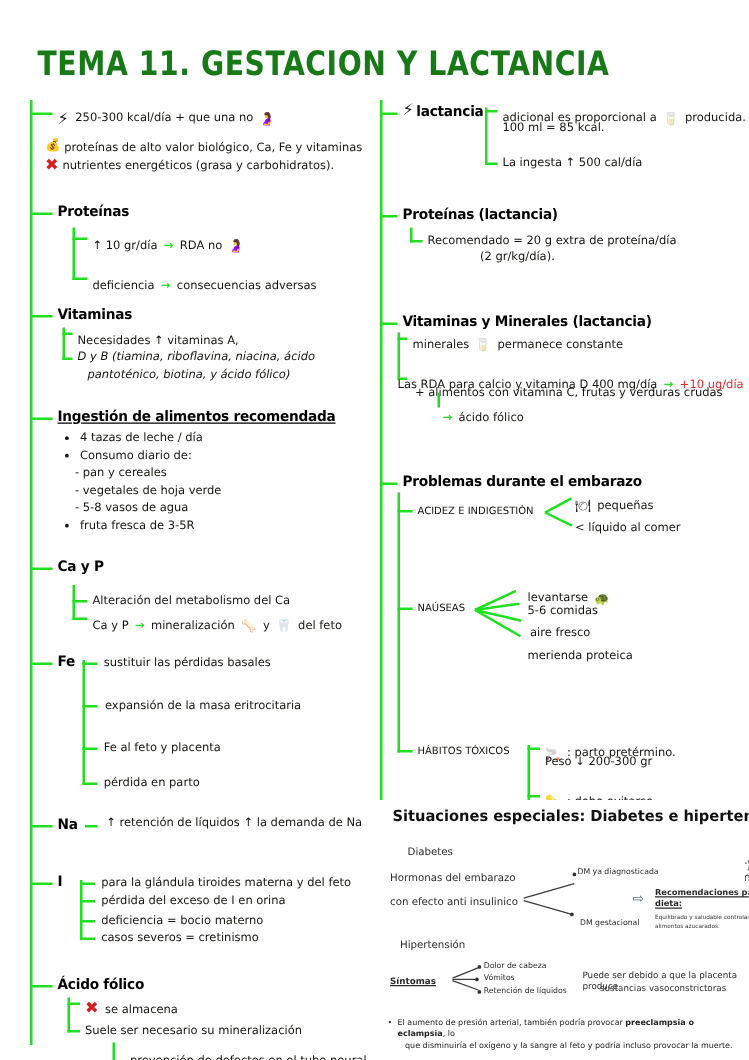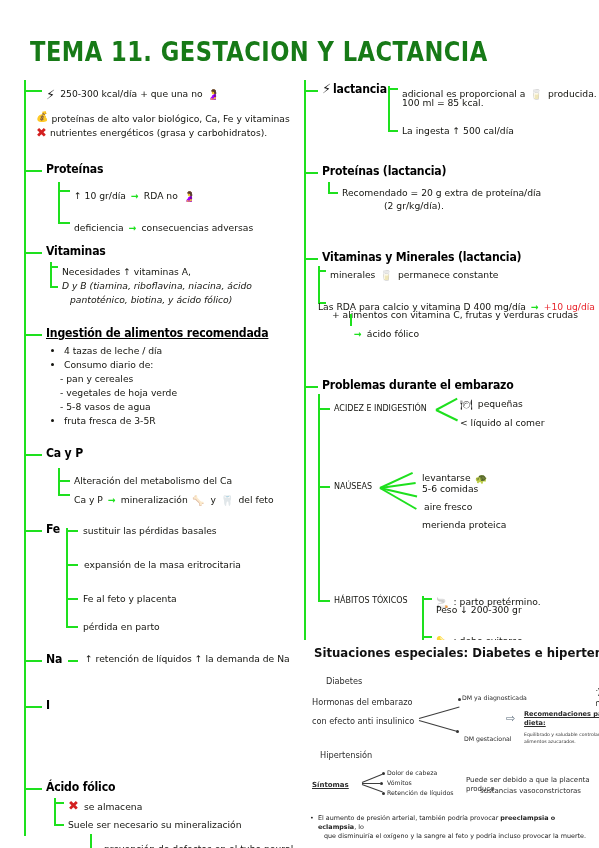--- a/index.html
+++ b/index.html
@@ -229,20 +229,31 @@
     <div class="node" style="left:0;top:574px;">
       <div class="stub s18"></div>
       <span class="hd">Na</span>
       <div class="stub s10" style="margin-left:5px;"></div>
       <span class="tx" style="margin-left:3px;">↑ retención de líquidos  ↑ la demanda de Na</span>
     </div>
 
     <div class="node" style="left:0;top:620px;">
       <div class="stub s18"></div>
       <span class="hd">I</span>
+    </div>
+    <div class="sub" style="left:40px;top:622px;width:250px;height:60px;">
+      <div class="vline" style="left:0;top:4px;height:48px;"></div>
+      <div class="hline" style="left:0;top:6px;width:12px;"></div>
+      <div class="hline" style="left:0;top:20px;width:12px;"></div>
+      <div class="hline" style="left:0;top:36px;width:12px;"></div>
+      <div class="hline" style="left:0;top:50px;width:12px;"></div>
+      <div class="tx" style="position:absolute;left:17px;top:0px;">para la glándula tiroides materna y del feto</div>
+      <div class="tx" style="position:absolute;left:17px;top:14px;">pérdida del exceso de I en orina</div>
+      <div class="tx" style="position:absolute;left:17px;top:30px;">deficiencia = bocio materno</div>
+      <div class="tx" style="position:absolute;left:17px;top:44px;">casos severos = cretinismo</div>
     </div>
 
     <div class="node" style="left:0;top:702px;">
       <div class="stub s18"></div>
       <span class="hd">Ácido fólico</span>
     </div>
     <div class="sub" style="left:30px;top:720px;width:260px;height:56px;">
       <div class="vline" style="left:0;top:0;height:28px;"></div>
       <div class="hline" style="left:0;top:4px;width:10px;"></div>
       <div class="hline" style="left:0;top:26px;width:10px;"></div>

